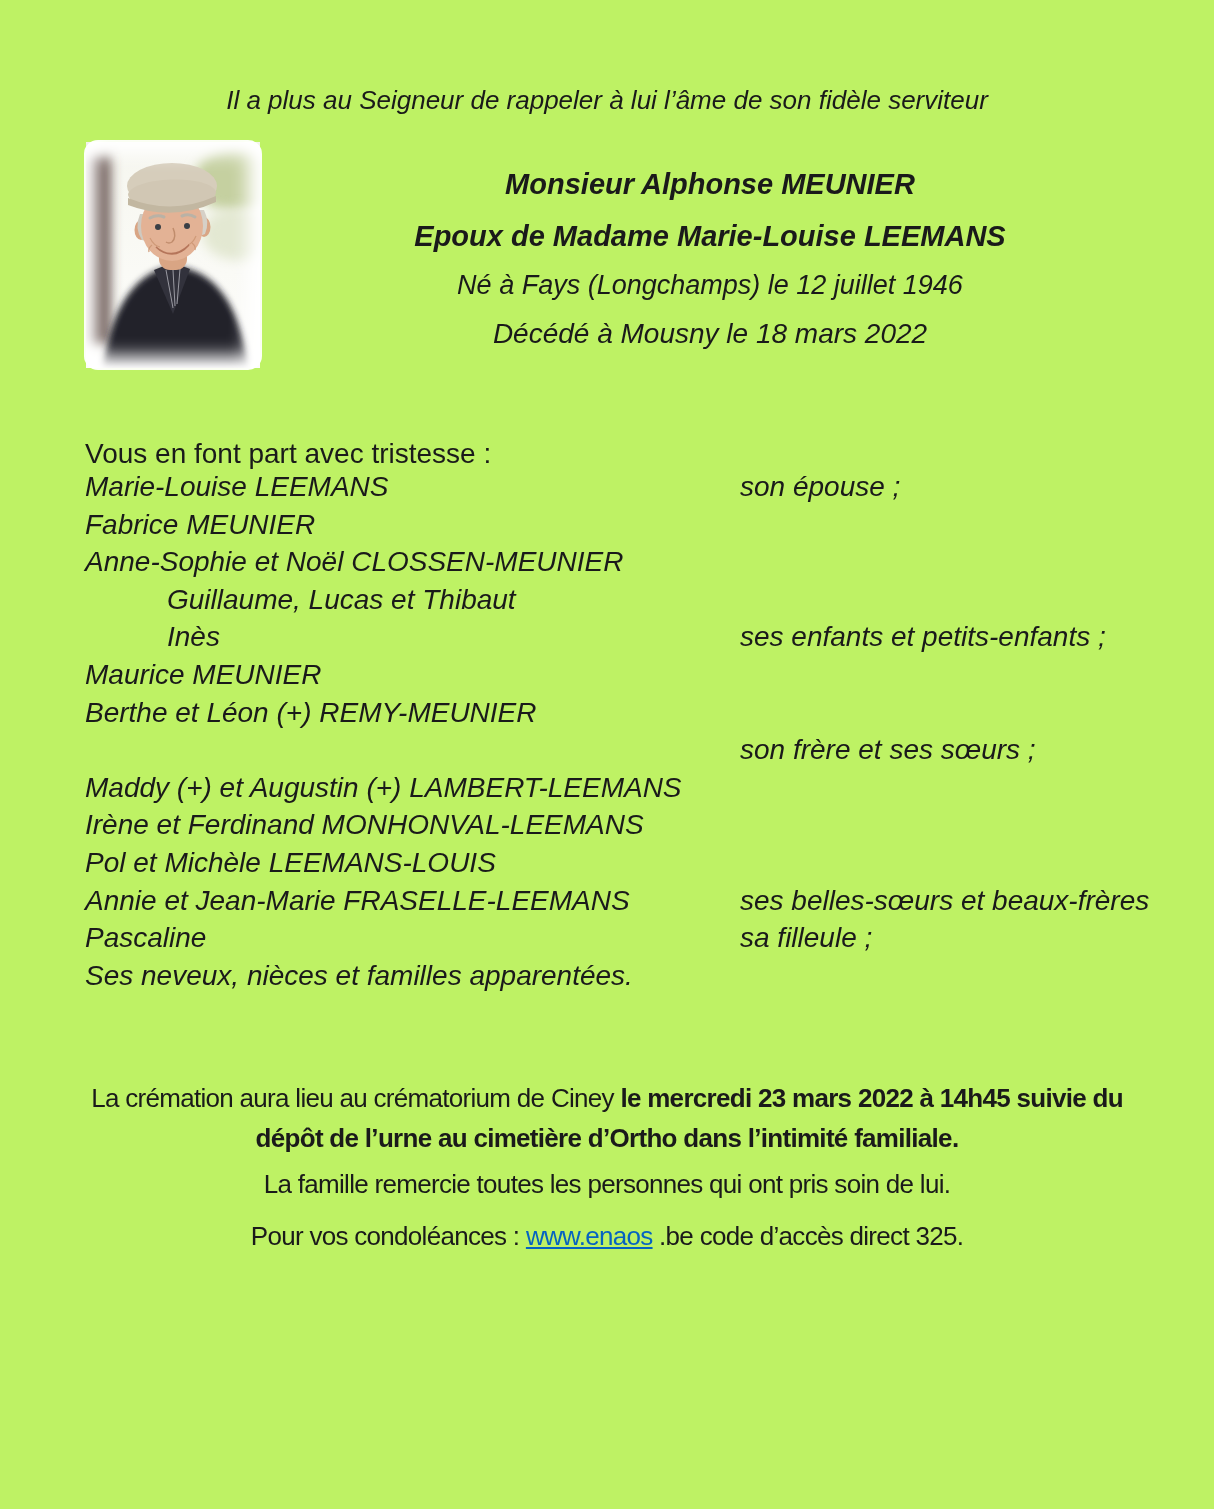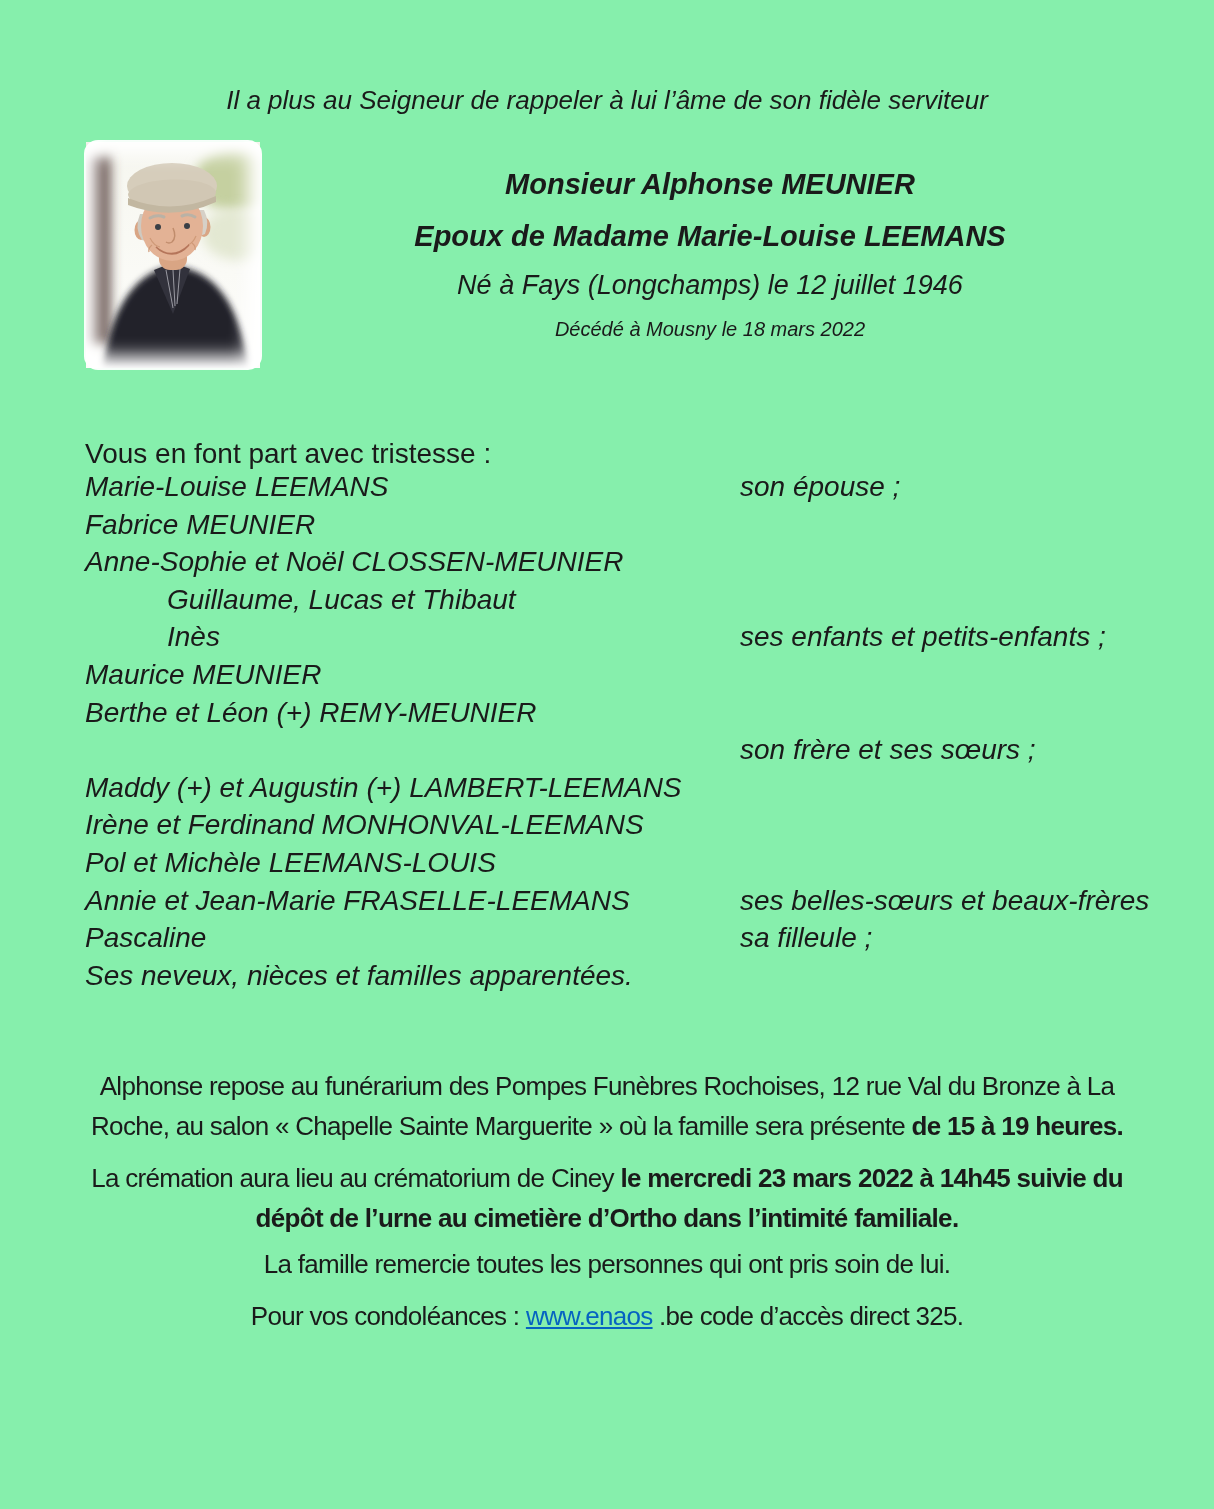--- a/index.html
+++ b/index.html
@@ -1,20 +1,20 @@
 <!DOCTYPE html>
 <html><head>
 <meta charset="utf-8">
 <style>
   html,body{margin:0;padding:0;background:#ffffff;}
   body{
     width:1214px;height:1509px;position:relative;overflow:hidden;
     font-family:"Liberation Sans",sans-serif;color:#1a1a1a;
   }
-  .page{position:absolute;inset:0;background:#86efac;}
+  .page{position:absolute;inset:0;background:#bef264;}
 
   
   .intro-line{
     position:absolute;top:85px;left:0;width:100%;
     text-align:center;font-style:italic;font-size:26px;
   }
 
   
   .photo{position:absolute;top:142px;left:86px;width:174px;height:226px;}
   .photo svg{display:block;}
@@ -25,21 +25,21 @@
 
   
   .header-block{
     position:absolute;top:168px;left:266px;width:888px;
     text-align:center;font-style:italic;
   }
   .header-block .h-line{position:absolute;left:0;width:100%;}
   .h-name{top:0;font-weight:bold;font-size:29px;}
   .h-spouse{top:52px;font-weight:bold;font-size:29px;}
   .h-birth{top:102px;font-size:27px;}
-  .h-death{top:150px;font-size:20px;}
+  .h-death{top:150px;font-size:28px;}
 
   
   .list-block{position:absolute;top:437px;left:85px;width:1046px;font-size:28px;}
   .list-heading{font-style:normal;line-height:34px;}
   .row{position:relative;height:37.6px;font-style:italic;white-space:nowrap;}
   .row .name{display:inline-block;}
   .row.indent .name{padding-left:82px;}
   .row .role{position:absolute;left:655px;top:0;}
 
   
@@ -180,19 +180,18 @@
   </div>
 
   <div class="row">
     <span class="name">Ses neveux, nièces et familles apparentées.</span>
     <span class="role"></span>
   </div>
 </div>
   </div>
 
   <div class="bottom-block">
-    <p class="p1"><span>Alphonse repose au funérarium des Pompes Funèbres Rochoises, 12 rue Val du Bronze à La Roche, au salon « Chapelle Sainte Marguerite » où la famille sera présente </span><b>de 15 à 19 heures.</b></p>
     <p class="p3"><span>La crémation aura lieu au crématorium de Ciney </span><b>le mercredi 23 mars 2022 à 14h45 suivie du dépôt de l’urne au cimetière d’Ortho dans l’intimité familiale.</b></p>
     <p class="p4">La famille remercie toutes les personnes qui ont pris soin de lui.</p>
     <p class="p5"><span>Pour vos condoléances : </span><a class="link" href="#">www.enaos</a><span> .be code d’accès direct 325.</span></p>
   </div>
 
 </div>
 
 </body></html>

